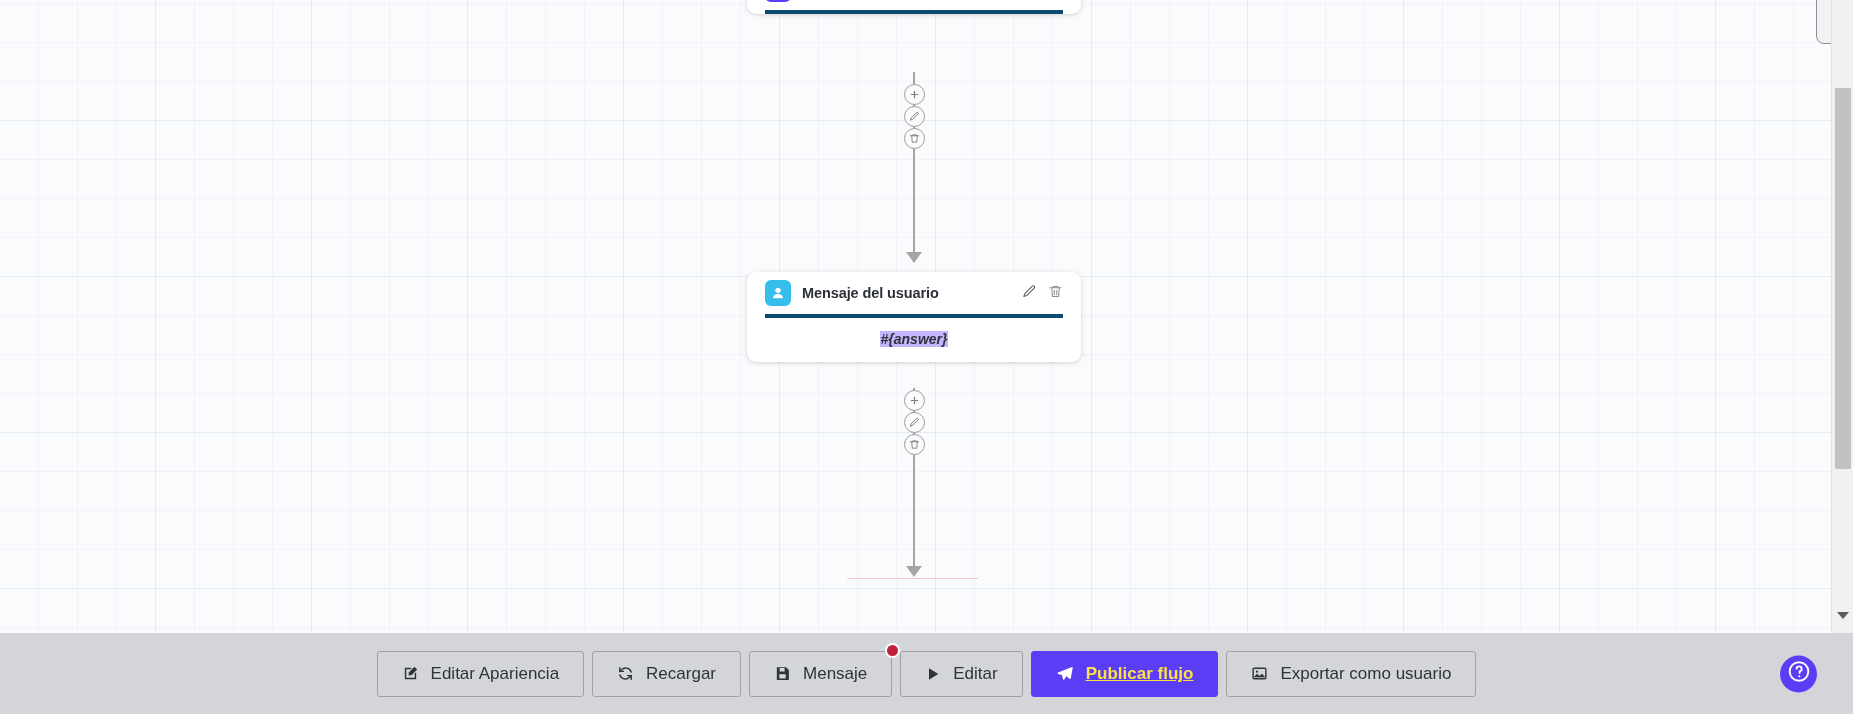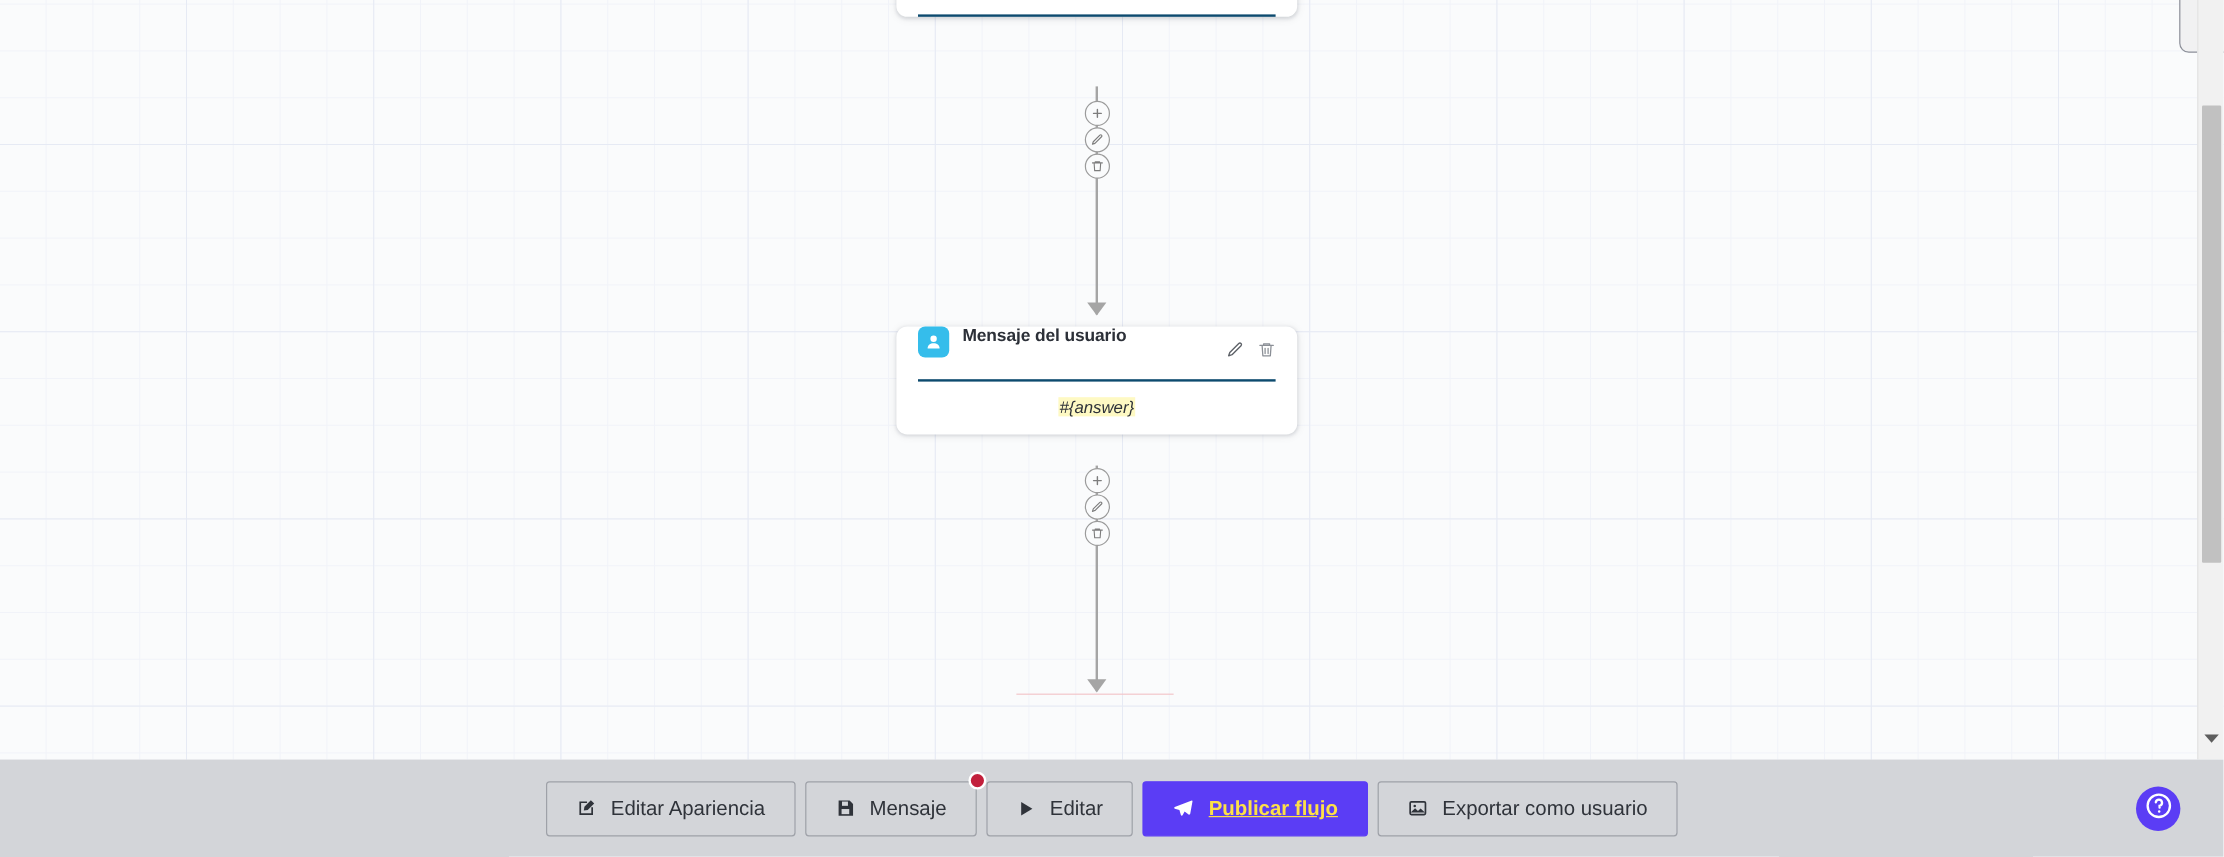--- a/index.html
+++ b/index.html
@@ -38,22 +38,23 @@
   .node {
     position: absolute;
     width: 334px;
     background: #ffffff;
     border-radius: 9px;
     box-shadow: 0 1px 3px rgba(16,24,40,.12), 0 1px 8px rgba(16,24,40,.07);
     padding: 0 18px;
   }
   .node-head {
     display: flex;
+    align-items: center;
     height: 46px;
-    border-bottom: 2px solid #0c4a6e;
+    border-bottom: 4px solid #0c4a6e;
   }
   .node-icon {
     width: 26px; height: 26px;
     border-radius: 6px;
     display: flex; align-items: center; justify-content: center;
     flex: 0 0 auto;
   }
   .node-icon svg { display: block; }
   .node-title {
     margin-left: 11px;
@@ -74,25 +75,26 @@
     min-height: 44px;
     display: flex;
     align-items: center;
     font-size: 13.5px;
     color: #40454d;
     padding: 13px 0 15px 0;
   }
   .node-body.left { justify-content: flex-start; }
   .node-body.center { justify-content: center; }
   .var-token {
-    background: #fef9c3;
+    background: #c4b5fd;
     font-style: italic;
     font-size: 14px;
     color: #2e3239;
     padding: 0 1px;
+    font-weight: bold;
   }
 
   
   .connector {
     position: absolute;
     width: 2px;
     background: #a5a5a5;
   }
   .arrow-head {
     position: absolute;
@@ -330,20 +332,30 @@
     <div class="tbtn">
       <span>
         <svg width="17" height="17" viewBox="0 0 24 24" fill="none" stroke="#2f333a" stroke-width="2" stroke-linecap="round" stroke-linejoin="round">
           <path d="M4 4h9v2H6v12h12v-7h2v9H4z" fill="#2f333a" stroke="none"></path>
           <path d="M17.5 2.6l3.9 3.9-7.6 7.6-4.6.7.7-4.6z" fill="#2f333a" stroke="none"></path>
         </svg>
       </span>
       <span class="lbl">Editar Apariencia</span>
     </div>
 
+    <div class="tbtn">
+      <span>
+        <svg width="17" height="17" viewBox="0 0 24 24" fill="none" stroke="#2f333a" stroke-width="2.1" stroke-linecap="round" stroke-linejoin="round">
+          <path d="M20 10a8 8 0 0 0-13.4-3.4L4 9"></path>
+          <path d="M4 14a8 8 0 0 0 13.4 3.4L20 15"></path>
+          <path d="M4 4v5h5M20 20v-5h-5"></path>
+        </svg>
+      </span>
+      <span class="lbl">Recargar</span>
+    </div>
 
     <div class="tbtn">
       <span class="badge-dot"></span>
       <span>
         <svg width="17" height="17" viewBox="0 0 24 24" fill="#2f333a">
           <path d="M4 3h13l4 4v14H4z"></path>
           <rect x="8" y="4.2" width="7" height="5" fill="#d3d5d9"></rect>
           <rect x="7.5" y="13" width="9" height="6" fill="#d3d5d9"></rect>
         </svg>
       </span>

